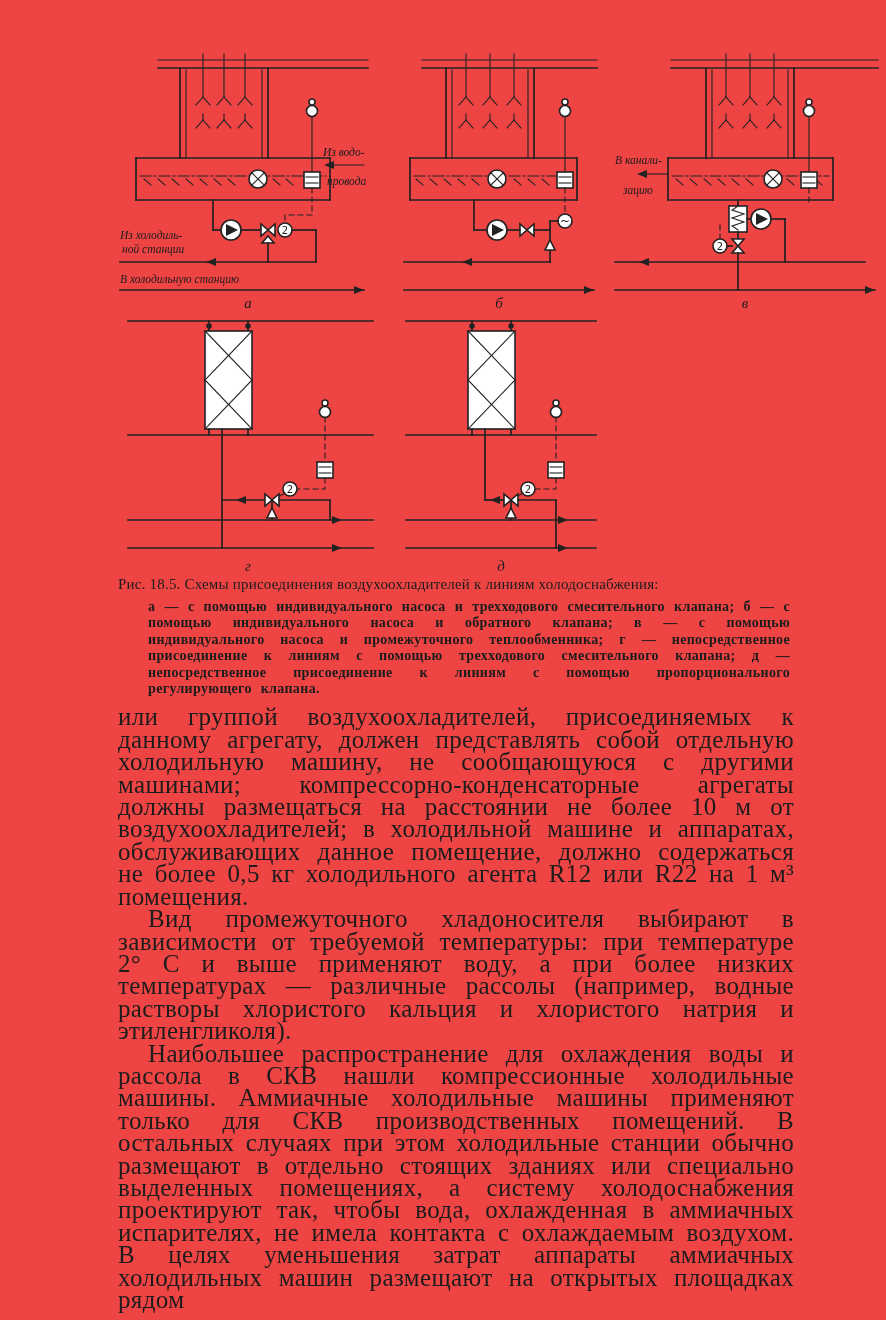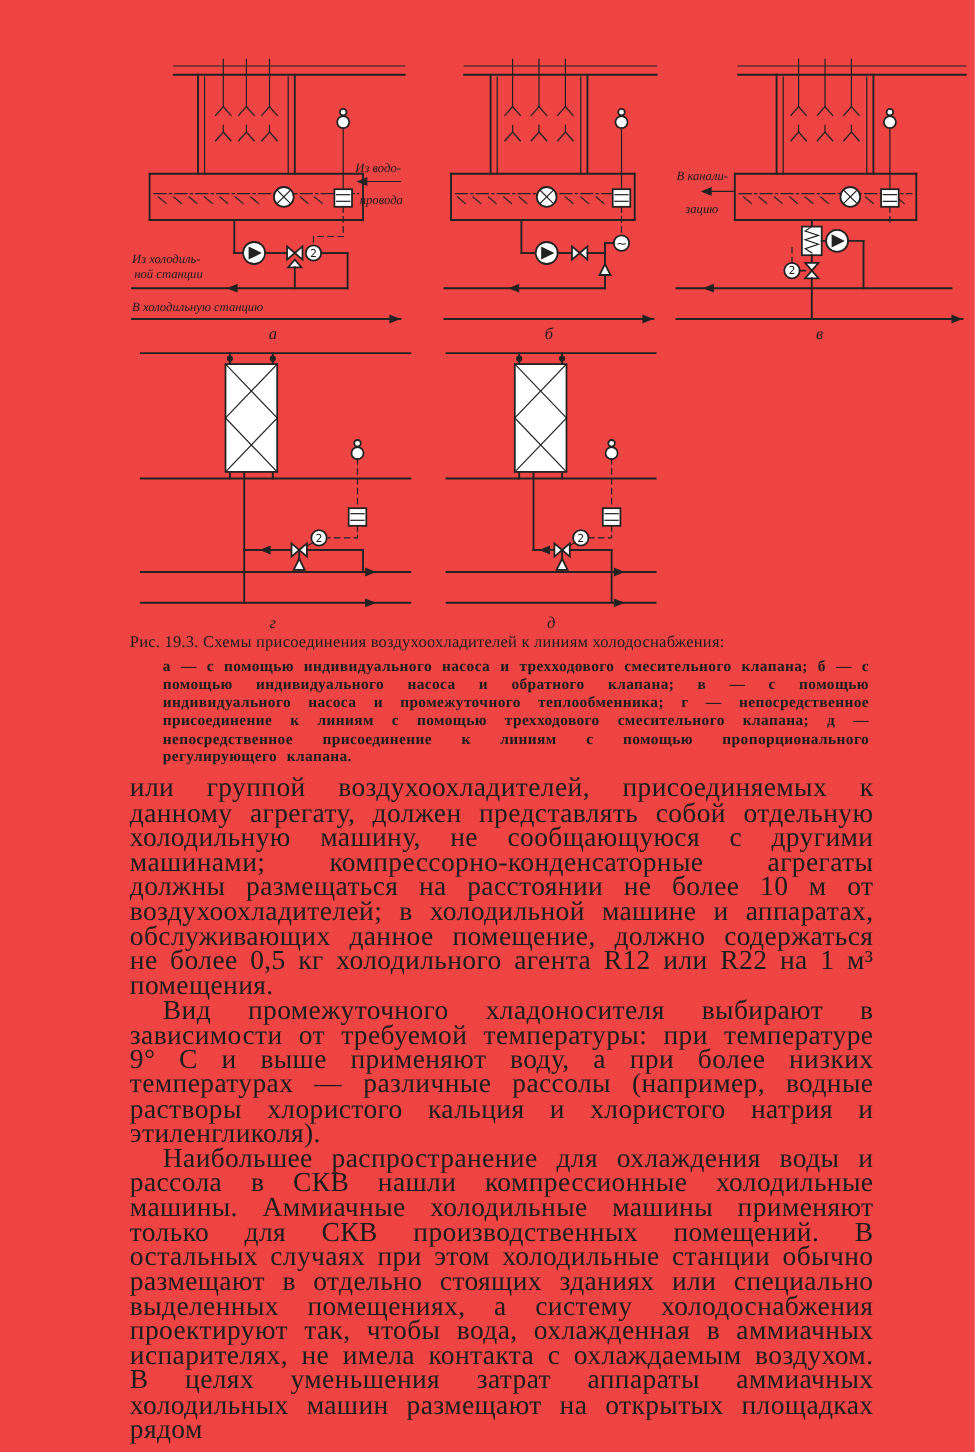--- a/index.html
+++ b/index.html
@@ -431,23 +431,23 @@
       <polygon class="blk" points="162,205 152,201 152,209"></polygon>
     </g>
     <g>
       <line class="ln" x1="0" y1="233" x2="190" y2="233"></line>
       <polygon class="blk" points="162,233 152,229 152,237"></polygon>
     </g>
     <text class="letter" x="95" y="256" text-anchor="middle">д</text>
   </svg>
 
   <div class="col">
-    <div class="cap-title">Рис. 19.3. Схемы присоединения воздухоохладителей к линиям холодоснабжения:</div>
+    <div class="cap-title">Рис. 18.5. Схемы присоединения воздухоохладителей к линиям холодоснабжения:</div>
     <div class="cap-details">а — с помощью индивидуального насоса и трехходового смесительного клапана; б — с помощью индивидуального насоса и обратного клапана; в — с помощью индивидуального насоса и промежуточного теплообменника; г — непосредственное присоединение к линиям с помощью трехходового смесительного клапана; д — непосредственное присоединение к линиям с помощью пропорционального регулирующего клапана.</div>
     <div class="bodytext">
       <p class="cont">или группой воздухоохладителей, присоединяемых к данному агрегату, должен представлять собой отдельную холодильную машину, не сообщающуюся с другими машинами; компрессорно-конденсаторные агрегаты должны размещаться на расстоянии не более 10 м от воздухоохладителей; в холодильной машине и аппаратах, обслуживающих данное помещение, должно содержаться не более 0,5 кг холодильного агента R12 или R22 на 1 м³ помещения.</p>
-      <p>Вид промежуточного хладоносителя выбирают в зависимости от требуемой температуры: при температуре 9° С и выше применяют воду, а при более низких температурах — различные рассолы (например, водные растворы хлористого кальция и хлористого натрия и этиленгликоля).</p>
+      <p>Вид промежуточного хладоносителя выбирают в зависимости от требуемой температуры: при температуре 2° С и выше применяют воду, а при более низких температурах — различные рассолы (например, водные растворы хлористого кальция и хлористого натрия и этиленгликоля).</p>
       <p>Наибольшее распространение для охлаждения воды и рассола в СКВ нашли компрессионные холодильные машины. Аммиачные холодильные машины применяют только для СКВ производственных помещений. В остальных случаях при этом холодильные станции обычно размещают в отдельно стоящих зданиях или специально выделенных помещениях, а систему холодоснабжения проектируют так, чтобы вода, охлажденная в аммиачных испарителях, не имела контакта с охлаждаемым воздухом. В целях уменьшения затрат аппараты аммиачных холодильных машин размещают на открытых площадках рядом</p>
     </div>
     <div class="pagenum">206</div>
   </div>
 
 </div>
 
 </body></html>

